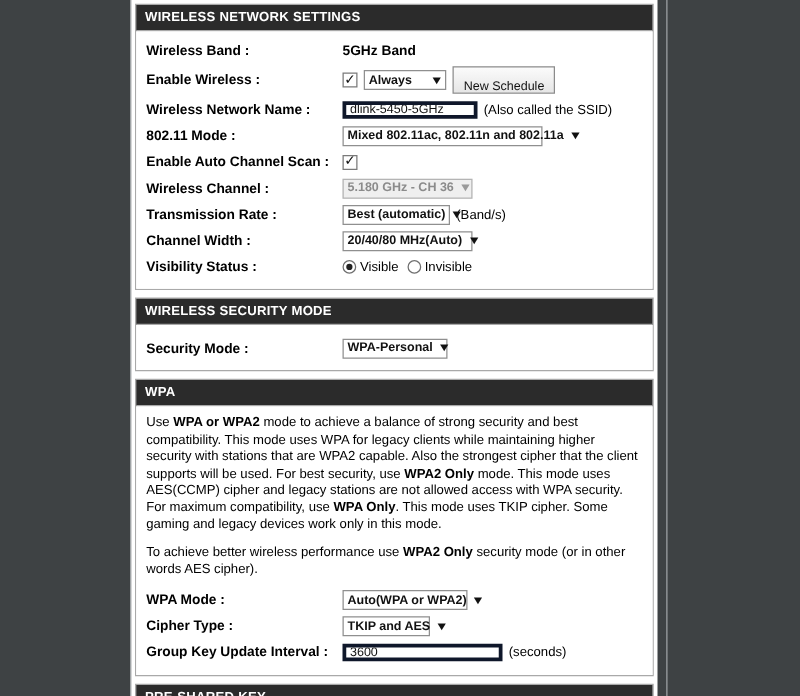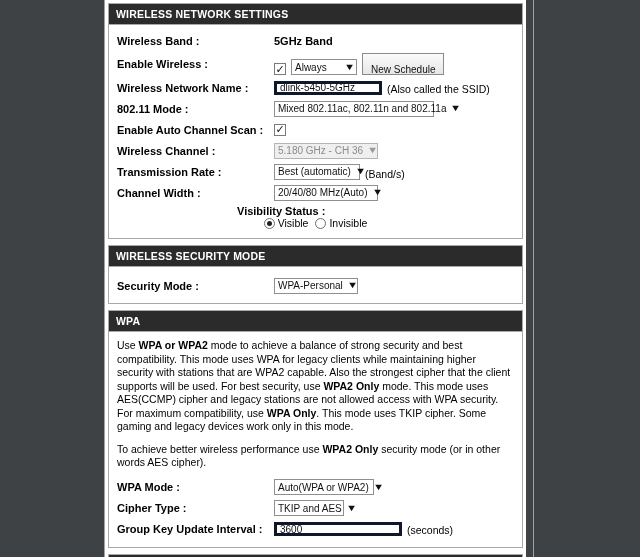--- a/index.html
+++ b/index.html
@@ -78,21 +78,21 @@
     text-align: left;
     font-weight: bold;
     font-size: 11px;
     padding-right: 5px;
     flex: 0 0 auto;
     white-space: nowrap;
     color: #000;
   }
   .fvalue {
     display: flex;
-    align-items: flex-end;
+    align-items: center;
     gap: 5px;
     font-size: 11px;
   }
   .static-val {
     font-weight: bold;
     font-size: 11px;
   }
   input[type="text"] {
     font-family: "Liberation Sans", sans-serif;
     font-size: 10px;
@@ -112,20 +112,21 @@
     align-items: center;
     justify-content: space-between;
     border: 1px solid #8f8f8f;
     background: #ffffff;
     height: 16px;
     font-size: 10px;
     padding: 0 2px 0 3px;
     box-sizing: border-box;
     color: #111;
     white-space: nowrap;
+    font-weight: bold;
   }
   .sel.disabled {
     background: #efefef;
     color: #8b8b8b;
     border-color: #b4b4b4;
   }
   .sel .caret {
     margin-left: 5px;
     font-size: 9px;
     line-height: 1;
@@ -269,21 +270,21 @@
         <div class="frow">
           <div class="flabel">Channel Width :</div>
           <div class="fvalue">
             <span class="sel" style="width:104px;">
               <span>20/40/80 MHz(Auto)</span>
               <span class="caret">▼</span>
             </span>
           </div>
         </div>
 
-        <div class="frow" style="margin-bottom:0;flex-direction:column;">
+        <div class="frow" style="margin-bottom:0;">
           <div class="flabel">Visibility Status :</div>
           <div class="fvalue">
             <span class="radio-grp">
               <span class="radio-item">
                 <span class="radio on"></span>
                 <span>Visible</span>
               </span>
               <span class="radio-item">
                 <span class="radio"></span>
                 <span>Invisible</span>

